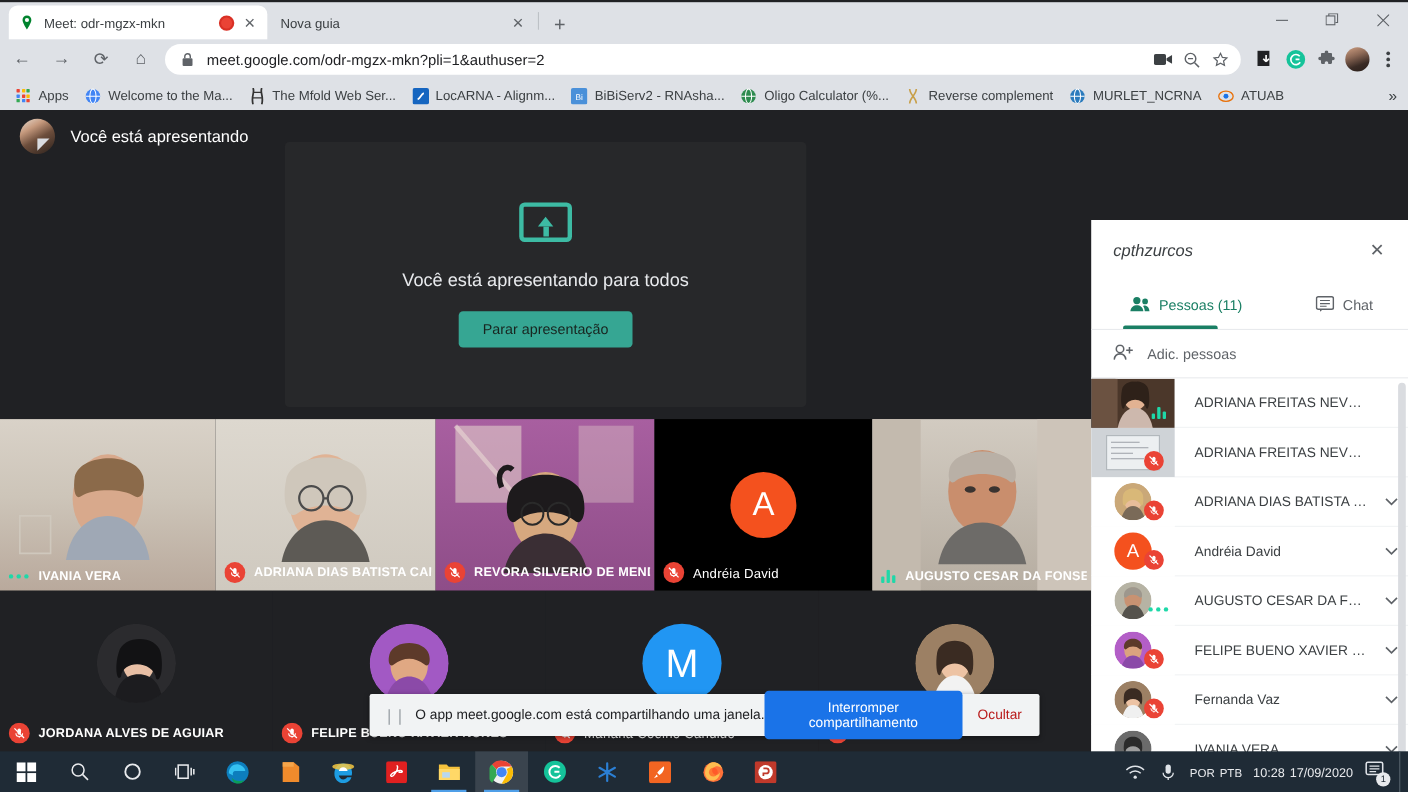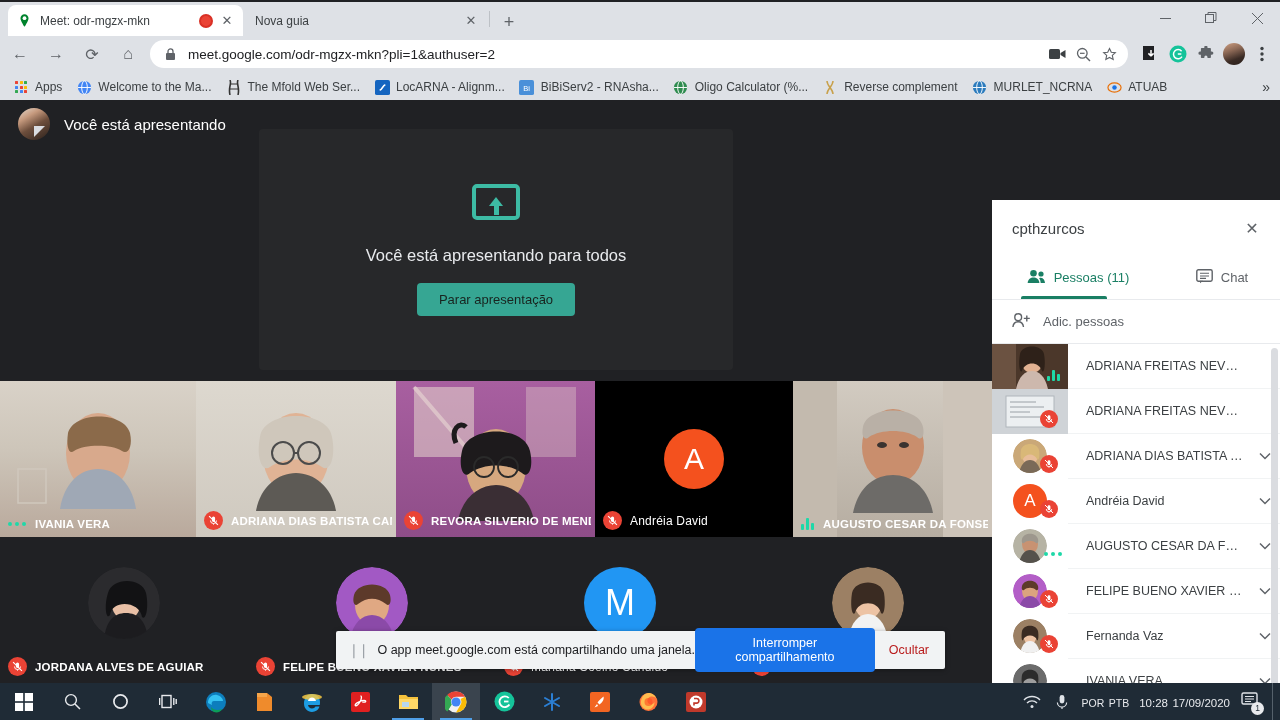--- a/index.html
+++ b/index.html
@@ -96,21 +96,21 @@
   .dots i { width:4px; height:4px; border-radius:50%; background:#1ed8a8; display:block; }
 
   .tiles-row2 { position:absolute; left:0; top:437px; width:992px; height:146px; display:flex; }
   .tile2 { position:relative; height:146px; background:#202124; display:flex; align-items:center; justify-content:center; }
   .circ { width:72px; height:72px; border-radius:50%; margin-bottom:14px; display:flex; align-items:center;
           justify-content:center; color:#fff; font-size:36px; overflow:hidden; }
 
   
   .panel { position:absolute; left:992px; top:100px; width:288px; height:583px; background:#fff; display:flex; flex-direction:column; }
   .panel-head { height:56px; display:flex; align-items:center; padding:0 14px 0 20px; flex:0 0 56px; }
-  .panel-title { font-size:15px; color:#3c4043; flex:1; }
+  .panel-title { font-size:15px; color:#3c4043; flex:1;font-style:italic; }
   .panel-close { width:28px; height:28px; display:flex; align-items:center; justify-content:center; font-size:16px; color:#5f6368; }
   .panel-tabs { display:flex; height:44px; flex:0 0 44px; border-bottom:1px solid #e8eaed; }
   .ptab { flex:1; display:flex; align-items:center; justify-content:center; gap:8px;
           font-size:13px; color:#5f6368; position:relative;padding-left:28px; }
   .ptab.active { color:#1a7f64; }
   .ptab.active:after { content:""; position:absolute; left:20%; right:20%; bottom:0; height:3px; background:#1a7f64; border-radius:2px 2px 0 0; }
   .add-people { height:44px; flex:0 0 44px; display:flex; align-items:center; gap:12px; padding-left:20px;
                 font-size:13px; color:#5f6368; border-bottom:1px solid #e8eaed; }
   .plist { flex:1; overflow:hidden; position:relative; }
   .prow { height:45px; display:flex; align-items:center; border-bottom:1px solid #f1f3f4; position:relative; }

